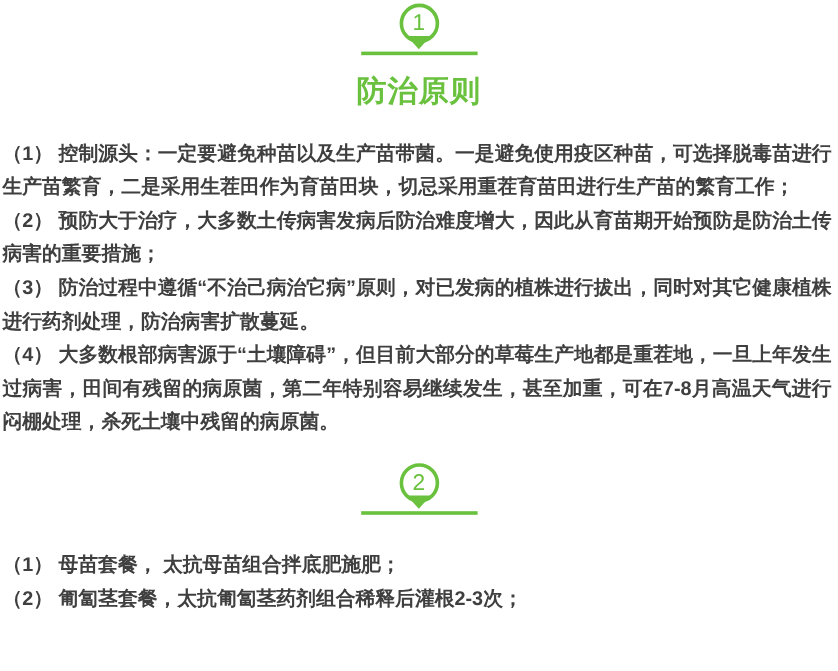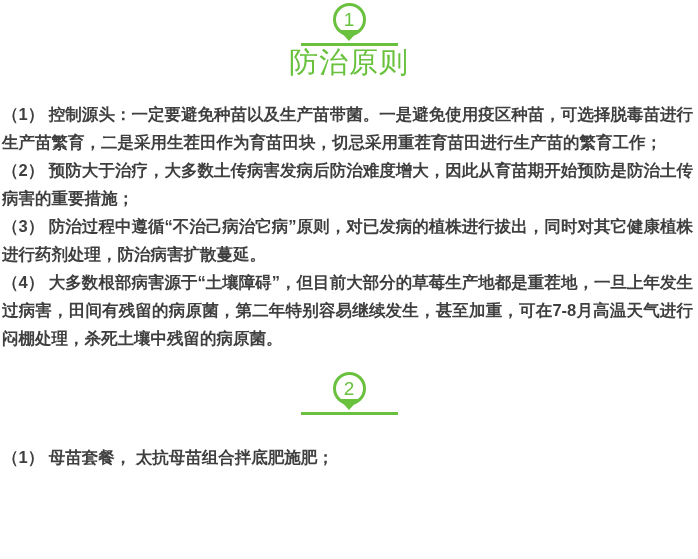--- a/index.html
+++ b/index.html
@@ -53,24 +53,24 @@
     position:relative;
     z-index:2;
   }
   .title-rule{
     width:97px;height:3px;
     background:var(--green);
     margin:2px auto 0 auto;
   }
   .section-title{
     color:var(--green);
-    font-size:29px;
-    font-weight:normal;
+    font-size:25px;
+    font-weight:bold;
     line-height:24px;
-    margin-top:4px;
+    margin-top:18px;
     letter-spacing:1px;
   }
   
   .body-text{
     padding:0 5px 0 2px;
     color:var(--text);
     font-size:16.5px;
     line-height:28px;
     font-weight:bold;
     text-align:justify;
@@ -107,15 +107,16 @@
       <div class="pin-circle">
         <span class="pin-number">2</span>
       </div>
       <div class="pin-tail"></div>
     </div>
     <div class="title-rule"></div>
   </div>
 
   <div class="body-text experience">
     <p>（1） 母苗套餐， 太抗母苗组合拌底肥施肥；</p>
+    <p>（2） 匍匐茎套餐，太抗匍匐茎药剂组合稀释后灌根2-3次；</p>
   </div>
 
 </div>
 
 </body></html>

